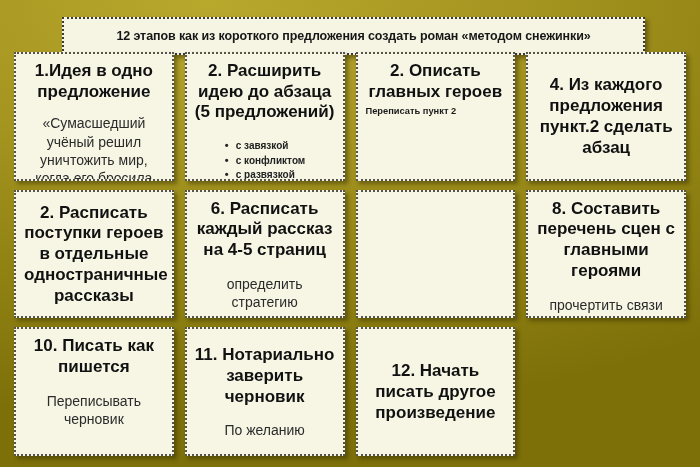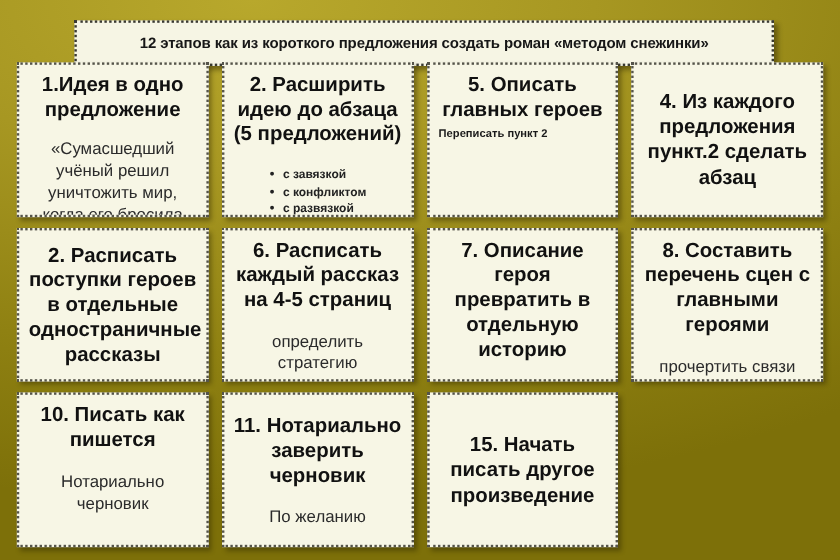--- a/index.html
+++ b/index.html
@@ -157,55 +157,54 @@
     <div class="card">
       <div class="card-heading">2. Расширить идею до абзаца (5 предложений)</div>
       <ul class="bullet-list">
         <li>с завязкой</li>
         <li>с конфликтом</li>
         <li>с развязкой</li>
       </ul>
     </div>
 
     <div class="card">
-      <div class="card-heading">5. Описать главных героев</div>
+      <div class="card-heading">2. Описать главных героев</div>
       <div class="card-footnote">Переписать пункт 2</div>
     </div>
 
     <div class="card v-center">
       <div class="card-heading">4. Из каждого предложения пункт.2 сделать абзац</div>
     </div>
 
     <div class="card v-center">
       <div class="card-heading">2. Расписать поступки героев в отдельные одностраничные рассказы</div>
     </div>
 
     <div class="card">
       <div class="card-heading">6. Расписать каждый рассказ на 4-5 страниц</div>
       <div class="card-body">определить стратегию произведение</div>
     </div>
 
     <div class="card">
-      <div class="card-heading">7. Описание героя превратить в отдельную историю</div>
     </div>
 
     <div class="card">
       <div class="card-heading">8. Составить перечень сцен с главными героями</div>
       <div class="card-body">прочертить связи между сценами</div>
     </div>
 
 
     <div class="card">
       <div class="card-heading">10. Писать как пишется</div>
-      <div class="card-body">Нотариально черновик</div>
+      <div class="card-body">Переписывать черновик</div>
     </div>
 
     <div class="card v-center">
       <div class="card-heading">11. Нотариально заверить черновик</div>
       <div class="card-body">По желанию</div>
     </div>
 
     <div class="card v-center">
-      <div class="card-heading">15. Начать писать другое произведение</div>
+      <div class="card-heading">12. Начать писать другое произведение</div>
     </div>
 
   </div>
 </div>
 
 </body></html>

